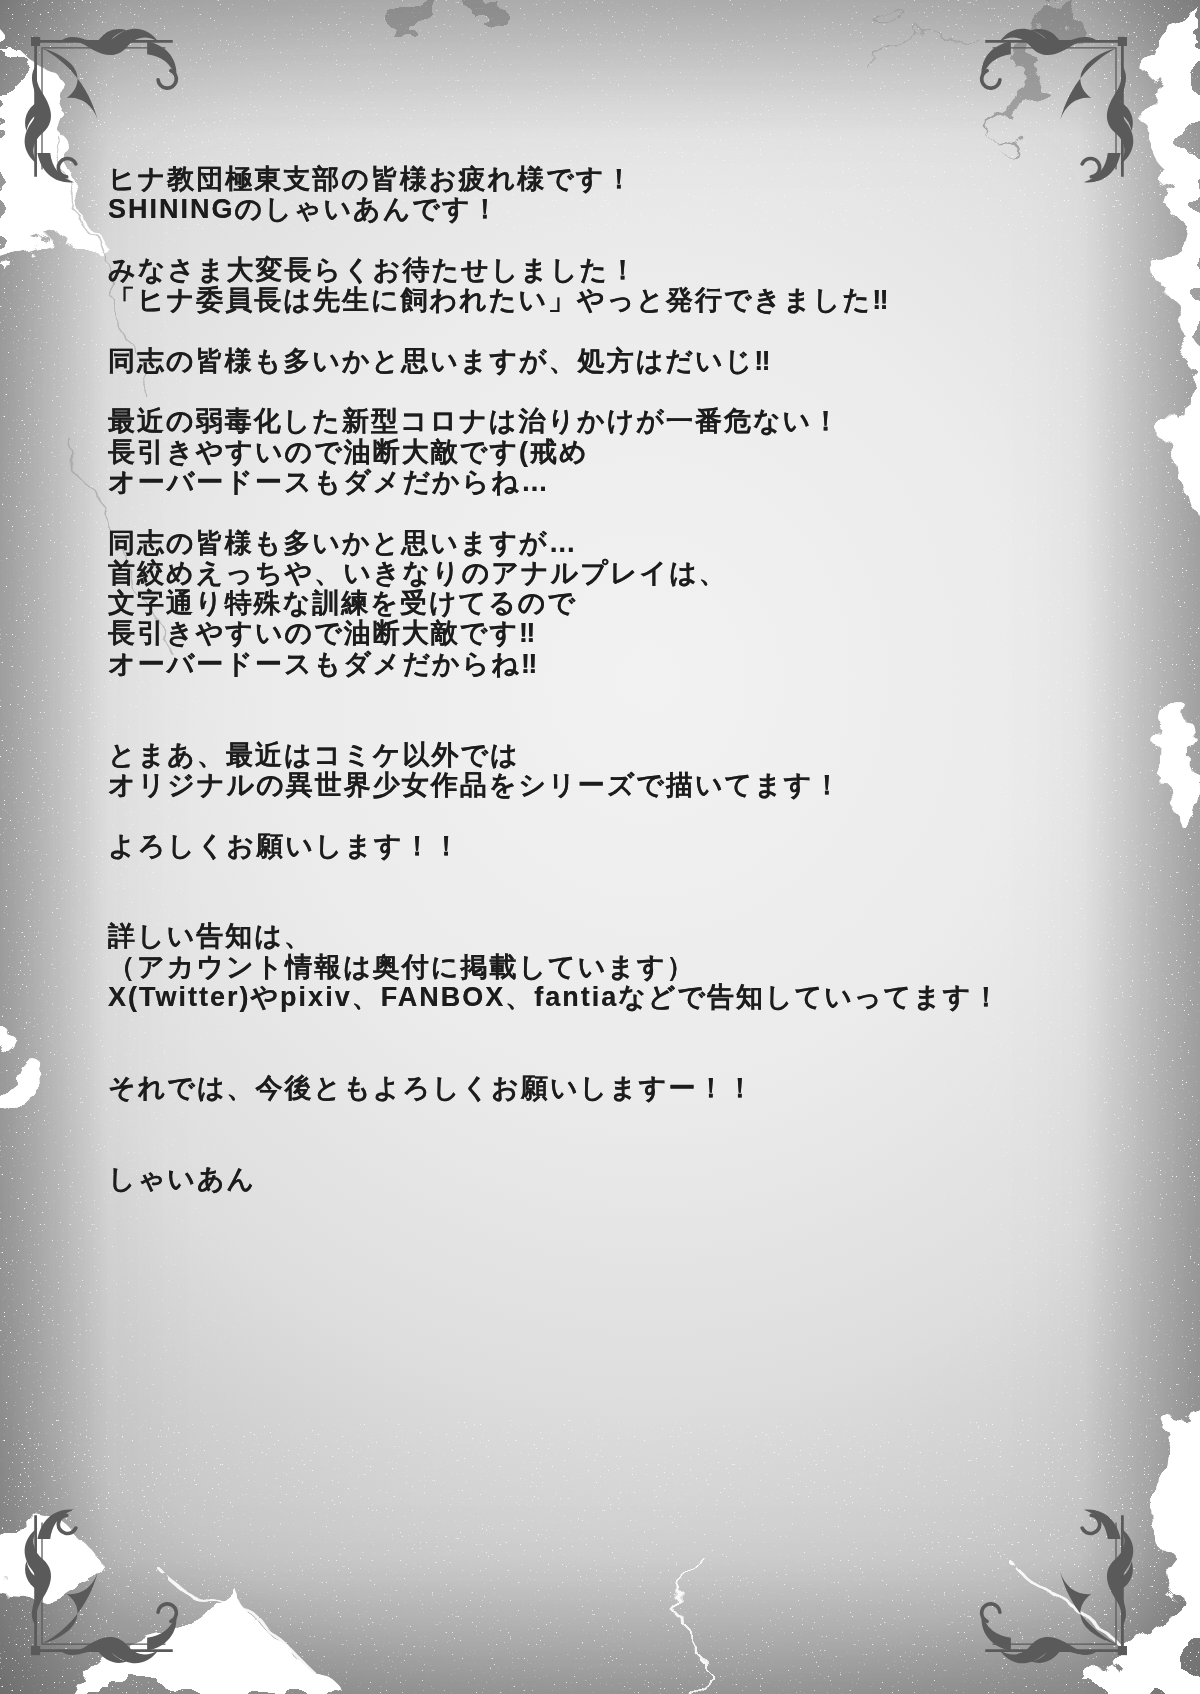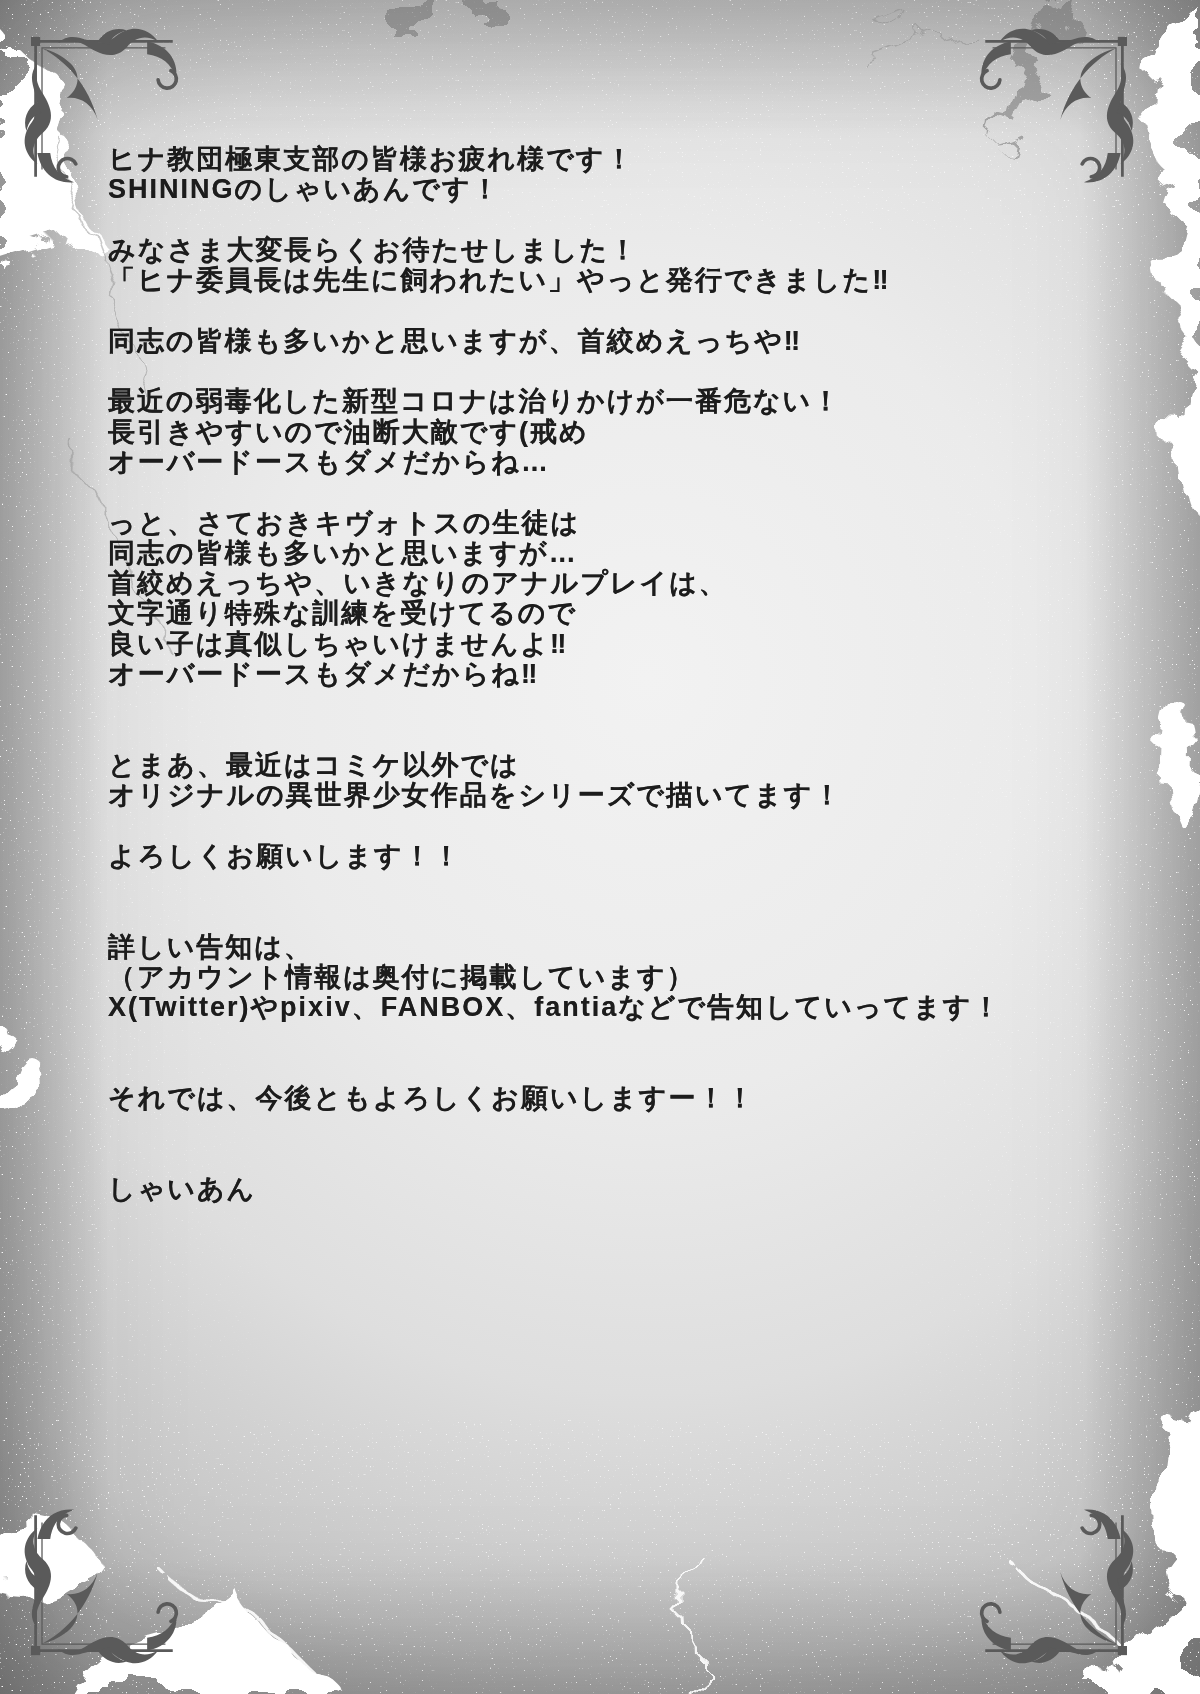--- a/index.html
+++ b/index.html
@@ -23,21 +23,21 @@
   }
   
   .grunge,.orn-layer{position:absolute;inset:0;width:1200px;height:1694px;pointer-events:none;}
   .corner{position:absolute;width:192px;height:192px;color:#5a5a5a;}
   .corner.tl{left:10px;top:14px;}
   .corner.tr{right:52px;top:14px;transform:scaleX(-1);}
   .corner.bl{left:10px;bottom:16px;transform:scaleY(-1);}
   .corner.br{right:52px;bottom:16px;transform:scale(-1,-1);}
   
   .text-block{
-    position:absolute;left:108px;top:144px;width:1020px;
+    position:absolute;left:108px;top:164px;width:1020px;
     color:#1c1c1c;
     font-size:27px;font-weight:600;letter-spacing:2px;
   }
   .text-block .line{
     height:30.3px;line-height:30.3px;white-space:pre;
     text-shadow:0 0 .4px rgba(20,20,20,.7);
   }
 </style>
 </head>
 <body>
@@ -136,31 +136,30 @@
 </div>
 
 <main>
   <div class="text-block">
       <div class="line">ヒナ教団極東支部の皆様お疲れ様です！</div>
       <div class="line">SHININGのしゃいあんです！</div>
       <div class="line">&nbsp;</div>
       <div class="line">みなさま大変長らくお待たせしました！</div>
       <div class="line">「ヒナ委員長は先生に飼われたい」やっと発行できました‼</div>
       <div class="line">&nbsp;</div>
-      <div class="line">同志の皆様も多いかと思いますが、首絞めえっちや‼</div>
+      <div class="line">同志の皆様も多いかと思いますが、処方はだいじ‼</div>
       <div class="line">&nbsp;</div>
       <div class="line">最近の弱毒化した新型コロナは治りかけが一番危ない！</div>
       <div class="line">長引きやすいので油断大敵です(戒め</div>
       <div class="line">オーバードースもダメだからね…</div>
       <div class="line">&nbsp;</div>
-      <div class="line">っと、さておきキヴォトスの生徒は</div>
       <div class="line">同志の皆様も多いかと思いますが…</div>
       <div class="line">首絞めえっちや、いきなりのアナルプレイは、</div>
       <div class="line">文字通り特殊な訓練を受けてるので</div>
-      <div class="line">良い子は真似しちゃいけませんよ‼</div>
+      <div class="line">長引きやすいので油断大敵です‼</div>
       <div class="line">オーバードースもダメだからね‼</div>
       <div class="line">&nbsp;</div>
       <div class="line">&nbsp;</div>
       <div class="line">とまあ、最近はコミケ以外では</div>
       <div class="line">オリジナルの異世界少女作品をシリーズで描いてます！</div>
       <div class="line">&nbsp;</div>
       <div class="line">よろしくお願いします！！</div>
       <div class="line">&nbsp;</div>
       <div class="line">&nbsp;</div>
       <div class="line">詳しい告知は、</div>

